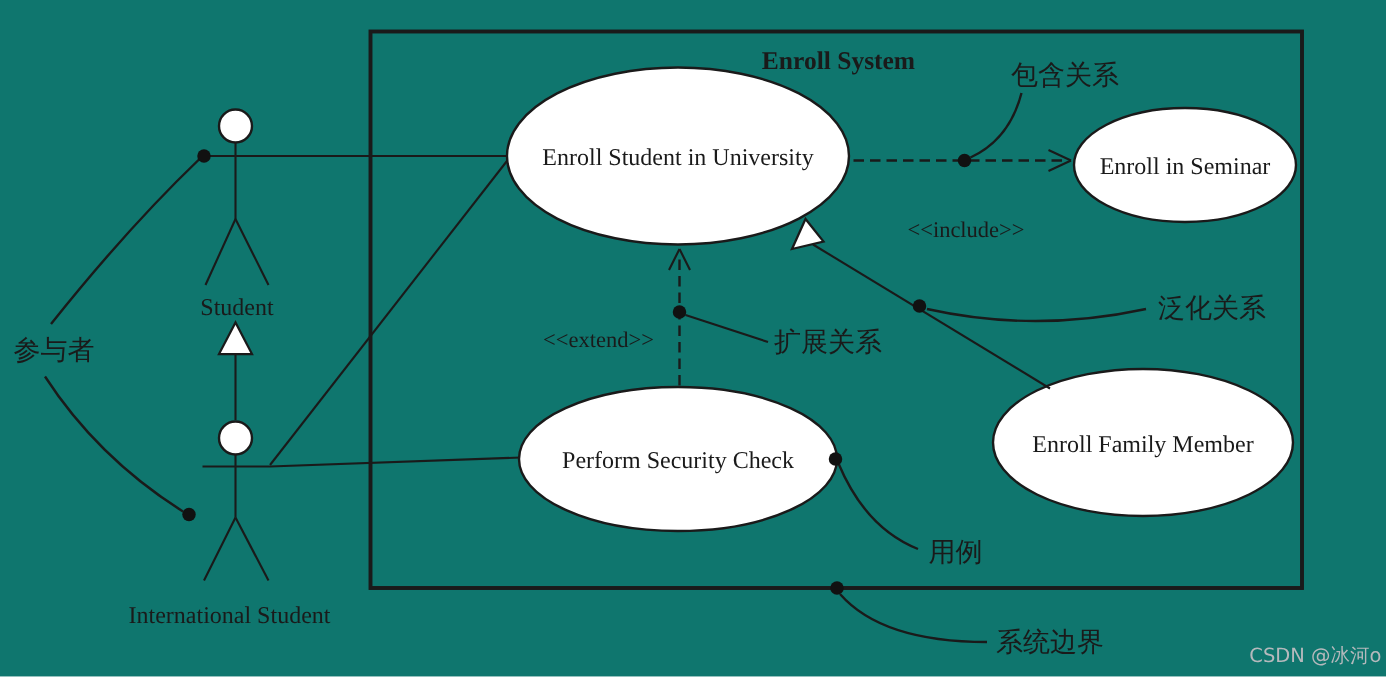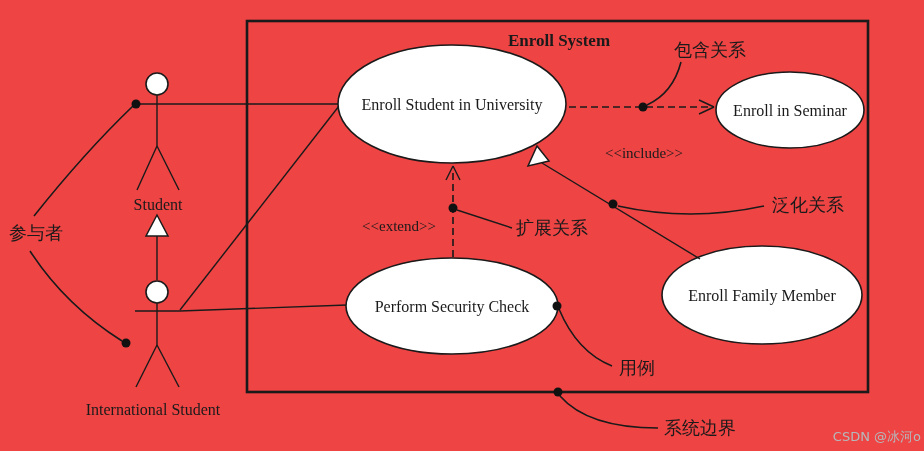--- a/index.html
+++ b/index.html
@@ -1,16 +1,16 @@
 <!DOCTYPE html>
 <html><head>
 <meta charset="utf-8">
 <style>
   html,body{margin:0;padding:0;background:#ffffff;}
-  .stage{position:relative;width:924px;height:451px;background:#ef4444;overflow:hidden;
+  .stage{position:relative;width:924px;height:451px;background:#0f766e;overflow:hidden;
          font-family:"Liberation Serif","DejaVu Serif",serif;}
   svg{display:block;}
   text{fill:#1a1a1a;font-family:"Liberation Serif","DejaVu Serif",serif;}
   .uc-label{font-size:16px;}
   .actor-label{font-size:16px;}
   .stereo-label{font-size:15px;}
   .cn-label{font-size:18px;font-family:"DejaVu Sans","Liberation Sans",sans-serif;}
   .title-label{font-size:17px;font-weight:bold;}
   .watermark{font-size:13px;fill:#b5b9bc;font-family:"DejaVu Sans","Liberation Sans",sans-serif;}
   .ln{stroke:#1a1a1a;stroke-width:1.4;fill:none;}

